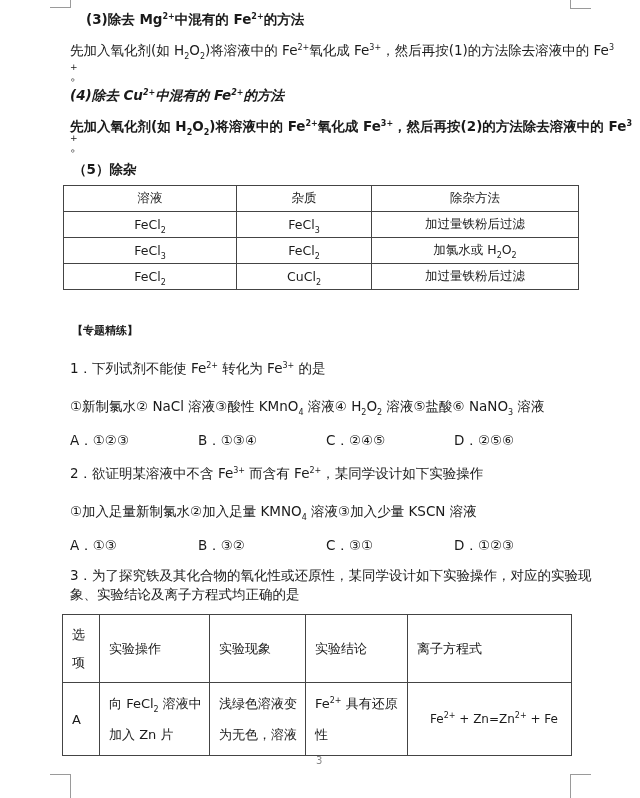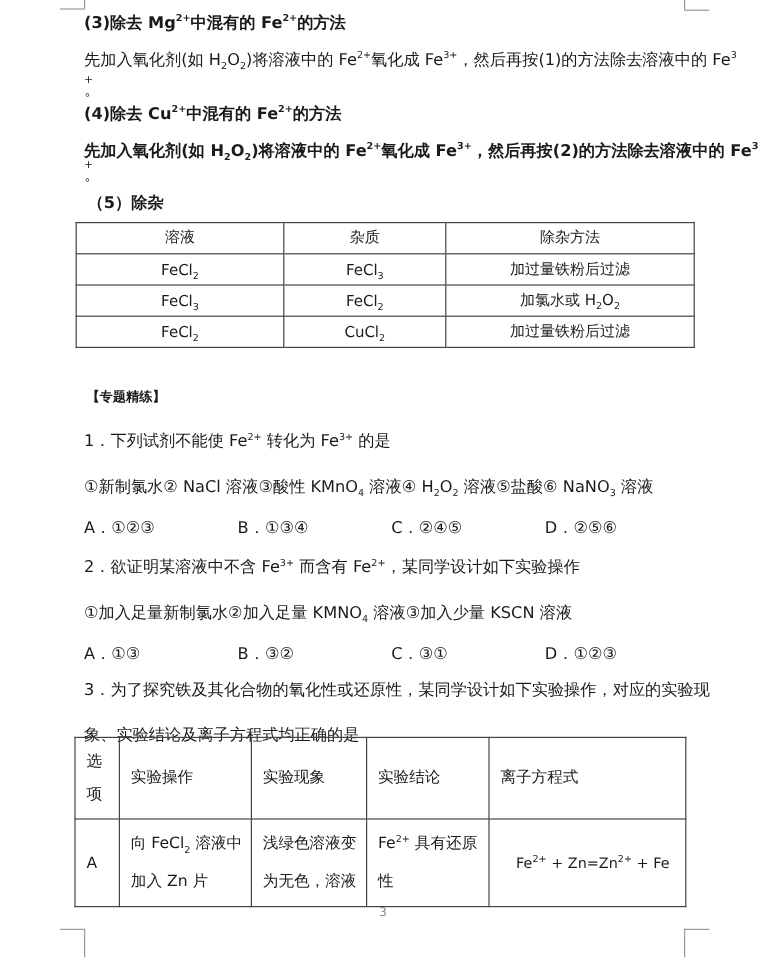--- a/index.html
+++ b/index.html
@@ -26,34 +26,34 @@
 
 <div class="mark" style="left:70px;top:0;width:1px;height:7px;"></div>
 <div class="mark" style="left:50px;top:7px;width:21px;height:1px;"></div>
 <div class="mark" style="left:570px;top:0;width:1px;height:8px;"></div>
 <div class="mark" style="left:570px;top:8px;width:21px;height:1px;"></div>
 <div class="mark" style="left:70px;top:774px;width:1px;height:24px;"></div>
 <div class="mark" style="left:50px;top:774px;width:21px;height:1px;"></div>
 <div class="mark" style="left:570px;top:774px;width:1px;height:24px;"></div>
 <div class="mark" style="left:570px;top:774px;width:21px;height:1px;"></div>
 
-<div class="line bold" style="top:10px;">
+<div class="line bold" style="top:10px;margin-left:16px;">
   <span>(3)除去 Mg</span><sup>2+</sup><span>中混有的 Fe</span><sup>2+</sup><span>的方法</span>
 </div>
 <div class="line" style="top:41px;">
   <span>先加入氧化剂(如 H</span><sub>2</sub><span>O</span><sub>2</sub><span>)将溶液中的 Fe</span><sup>2+</sup><span>氧化成 Fe</span><sup>3+</sup><span>，然后再按(1)的方法除去溶液中的 Fe</span><sup>3</sup>
 </div>
 <div class="line" style="top:62px;font-size:9px;line-height:10px;">
   <span>+</span>
 </div>
 <div class="line" style="top:66px;">
   <span>。</span>
 </div>
 
-<div class="line bold" style="top:86px;">
+<div class="line bold" style="top:86px;font-style:italic;">
   <span>(4)除去 Cu</span><sup>2+</sup><span>中混有的 Fe</span><sup>2+</sup><span>的方法</span>
 </div>
 <div class="line" style="top:117px;font-weight:bold;">
   <span>先加入氧化剂(如 H</span><sub>2</sub><span>O</span><sub>2</sub><span>)将溶液中的 Fe</span><sup>2+</sup><span>氧化成 Fe</span><sup>3+</sup><span>，然后再按(2)的方法除去溶液中的 Fe</span><sup>3</sup>
 </div>
 <div class="line" style="top:133px;font-size:9px;line-height:10px;">
   <span>+</span>
 </div>
 <div class="line" style="top:137px;">
   <span>。</span>
@@ -102,21 +102,21 @@
   <span>2．欲证明某溶液中不含 Fe</span><sup>3+</sup><span> 而含有 Fe</span><sup>2+</sup><span>，某同学设计如下实验操作</span>
 </div>
 <div class="line" style="top:502px;">
   <span>①加入足量新制氯水②加入足量 KMNO</span><sub>4</sub><span> 溶液③加入少量 KSCN 溶液</span>
 </div>
 <div class="line" style="top:536px;">
   <span class="opt">A．①③</span><span class="opt">B．③②</span><span class="opt">C．③①</span><span class="opt">D．①②③</span>
 </div>
 
 <div class="line" style="top:566px;">3．为了探究铁及其化合物的氧化性或还原性，某同学设计如下实验操作，对应的实验现</div>
-<div class="line" style="top:606px;font-family:Liberation Mono, monospace;">象、实验结论及离子方程式均正确的是</div>
+<div class="line" style="top:585px;">象、实验结论及离子方程式均正确的是</div>
 
 <table id="t2">
   <tbody>
       <tr class="h">
     <td style="width:27px;line-height:28px;"><span>选</span><br><span>项</span></td>
     <td style="width:100px;">实验操作</td>
     <td style="width:86px;">实验现象</td>
     <td style="width:92px;">实验结论</td>
     <td>离子方程式</td>
   </tr>

